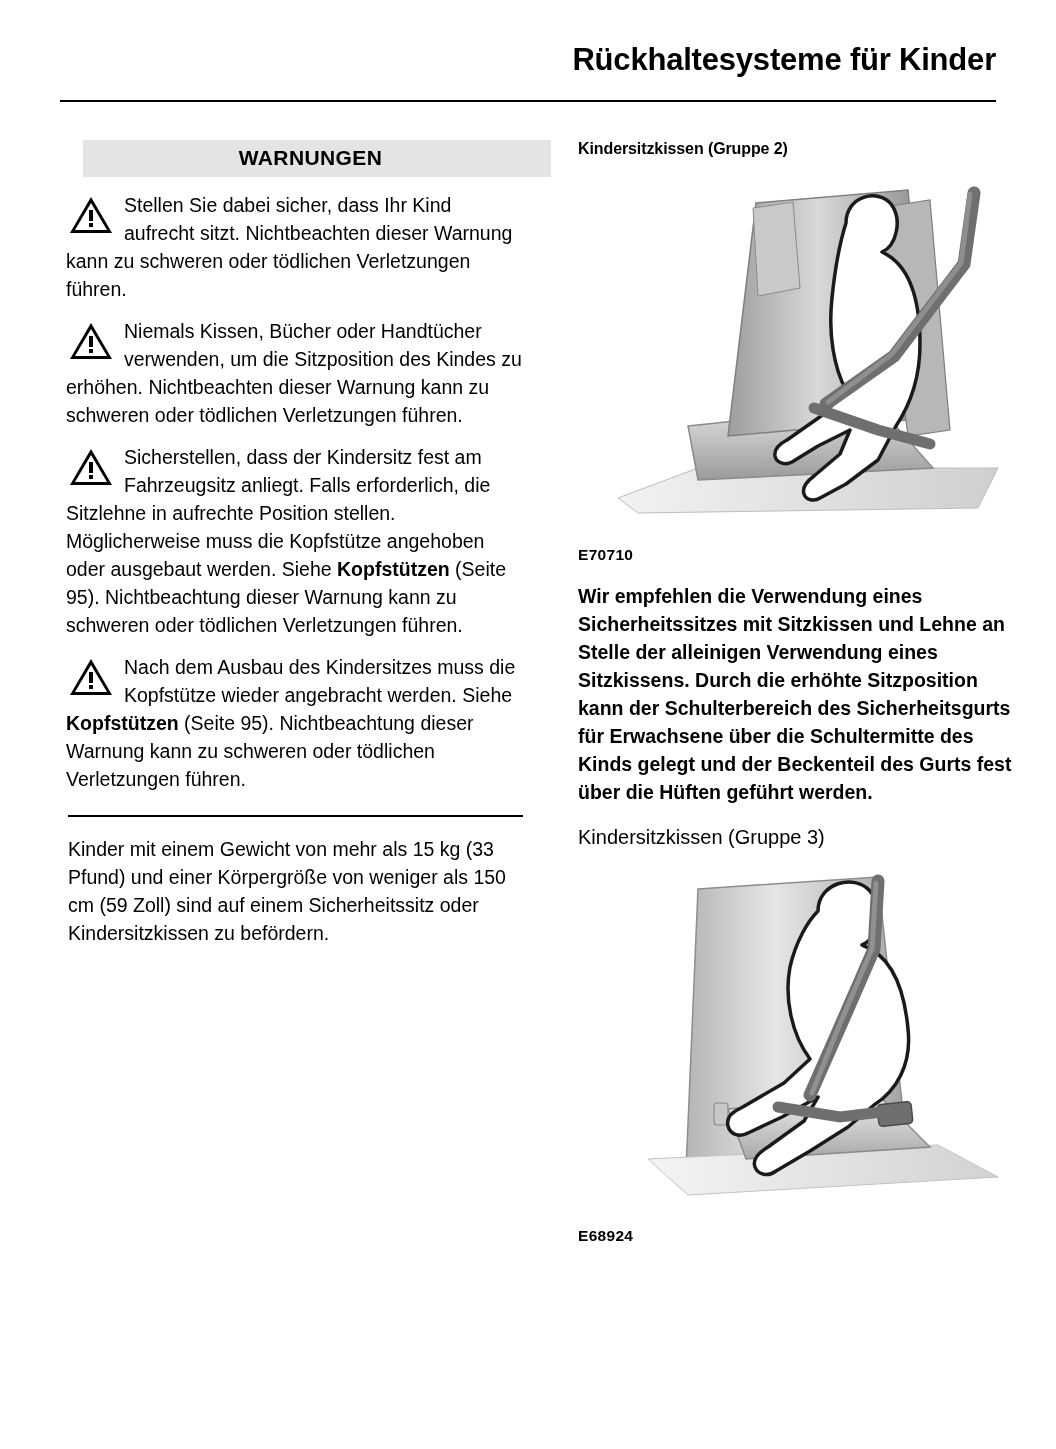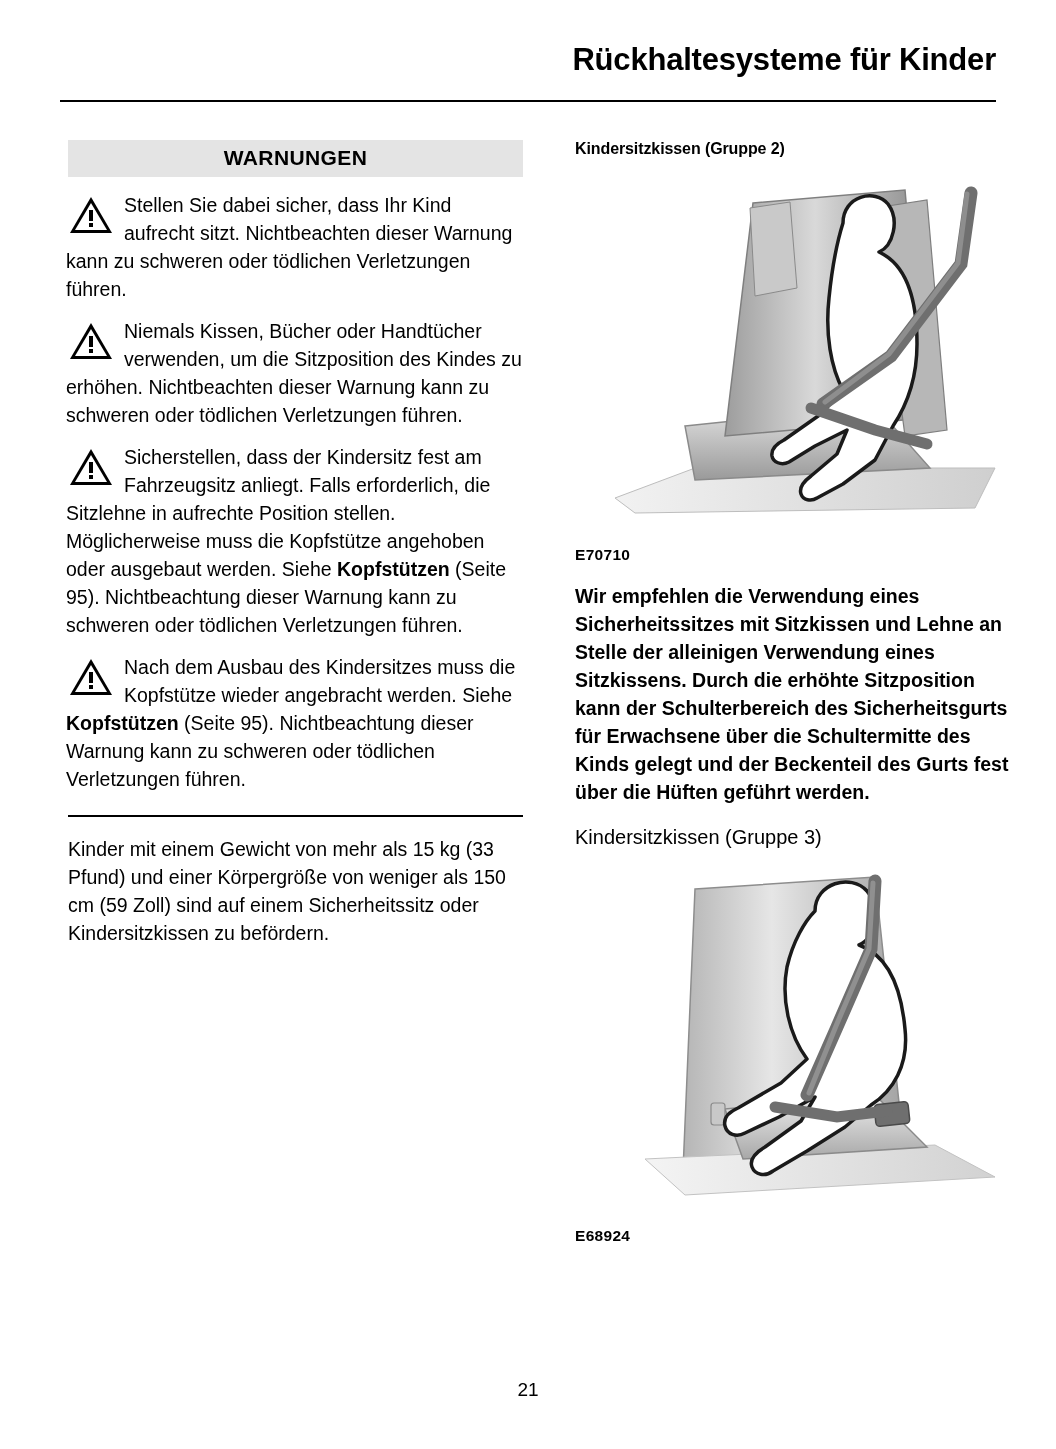--- a/index.html
+++ b/index.html
@@ -50,23 +50,23 @@
   .col {
     width: 460px;
   }
   
   .warn-banner {
     background: #e4e4e4;
     text-align: center;
     font-weight: bold;
     font-size: 21px;
     letter-spacing: 0.4px;
-    padding: 6px 0 7px 0;
+    padding: 6px 13px 7px 0;
     width: 455px;
-    margin-left: 2px;
+    margin-left: 17px;
   }
   .warn-block {
     position: relative;
     margin-top: 14px;
     font-size: 19.5px;
     line-height: 28px;
   }
   .warn-block p {
     margin: 0;
     text-align: left;
@@ -296,14 +296,13 @@
           <path d="M298 24 L294 90 L261 167 L234 234" fill="none" stroke="#909090" stroke-width="5" stroke-linecap="round"></path>
 
           <path d="M200 248 L262 258 L312 252" fill="none" stroke="#6f6f6f" stroke-width="11" stroke-linecap="round"></path>
         </svg>
         <div class="fig-code">E68924</div>
       </div>
 
     </div>
   </div>
 
-  <div class="page-number">21</div>
 </div>
 
 </body></html>

